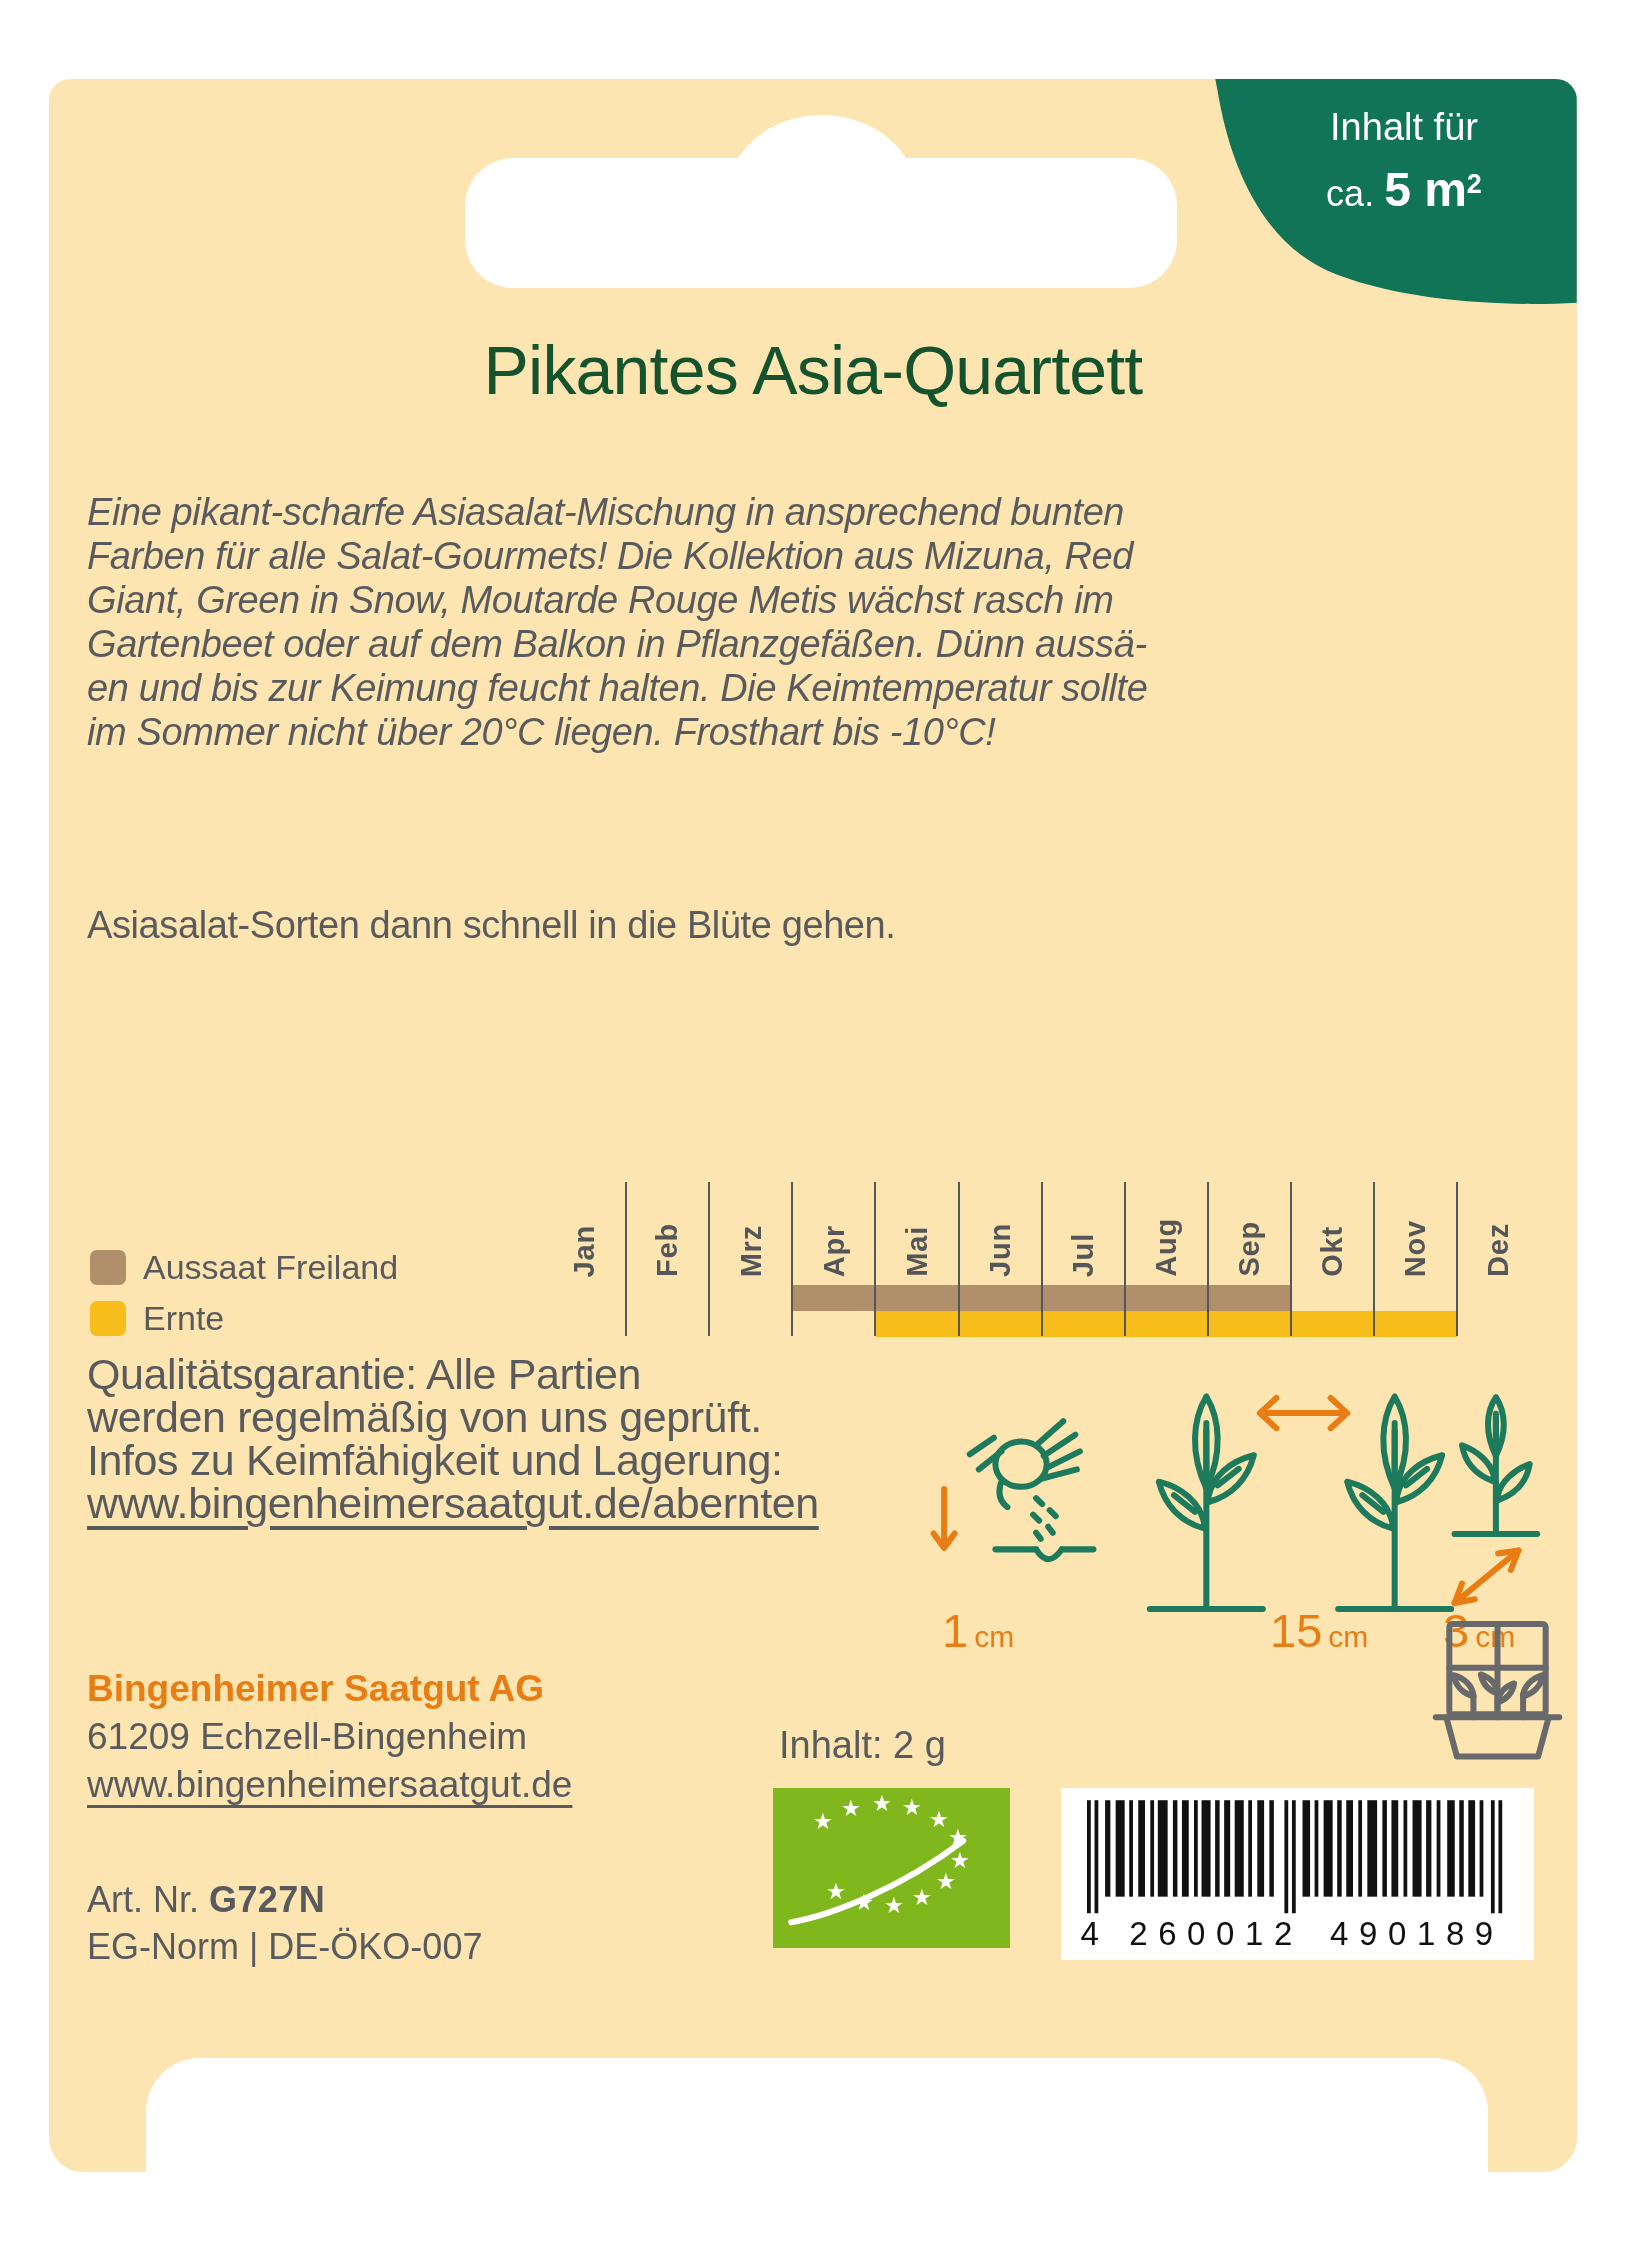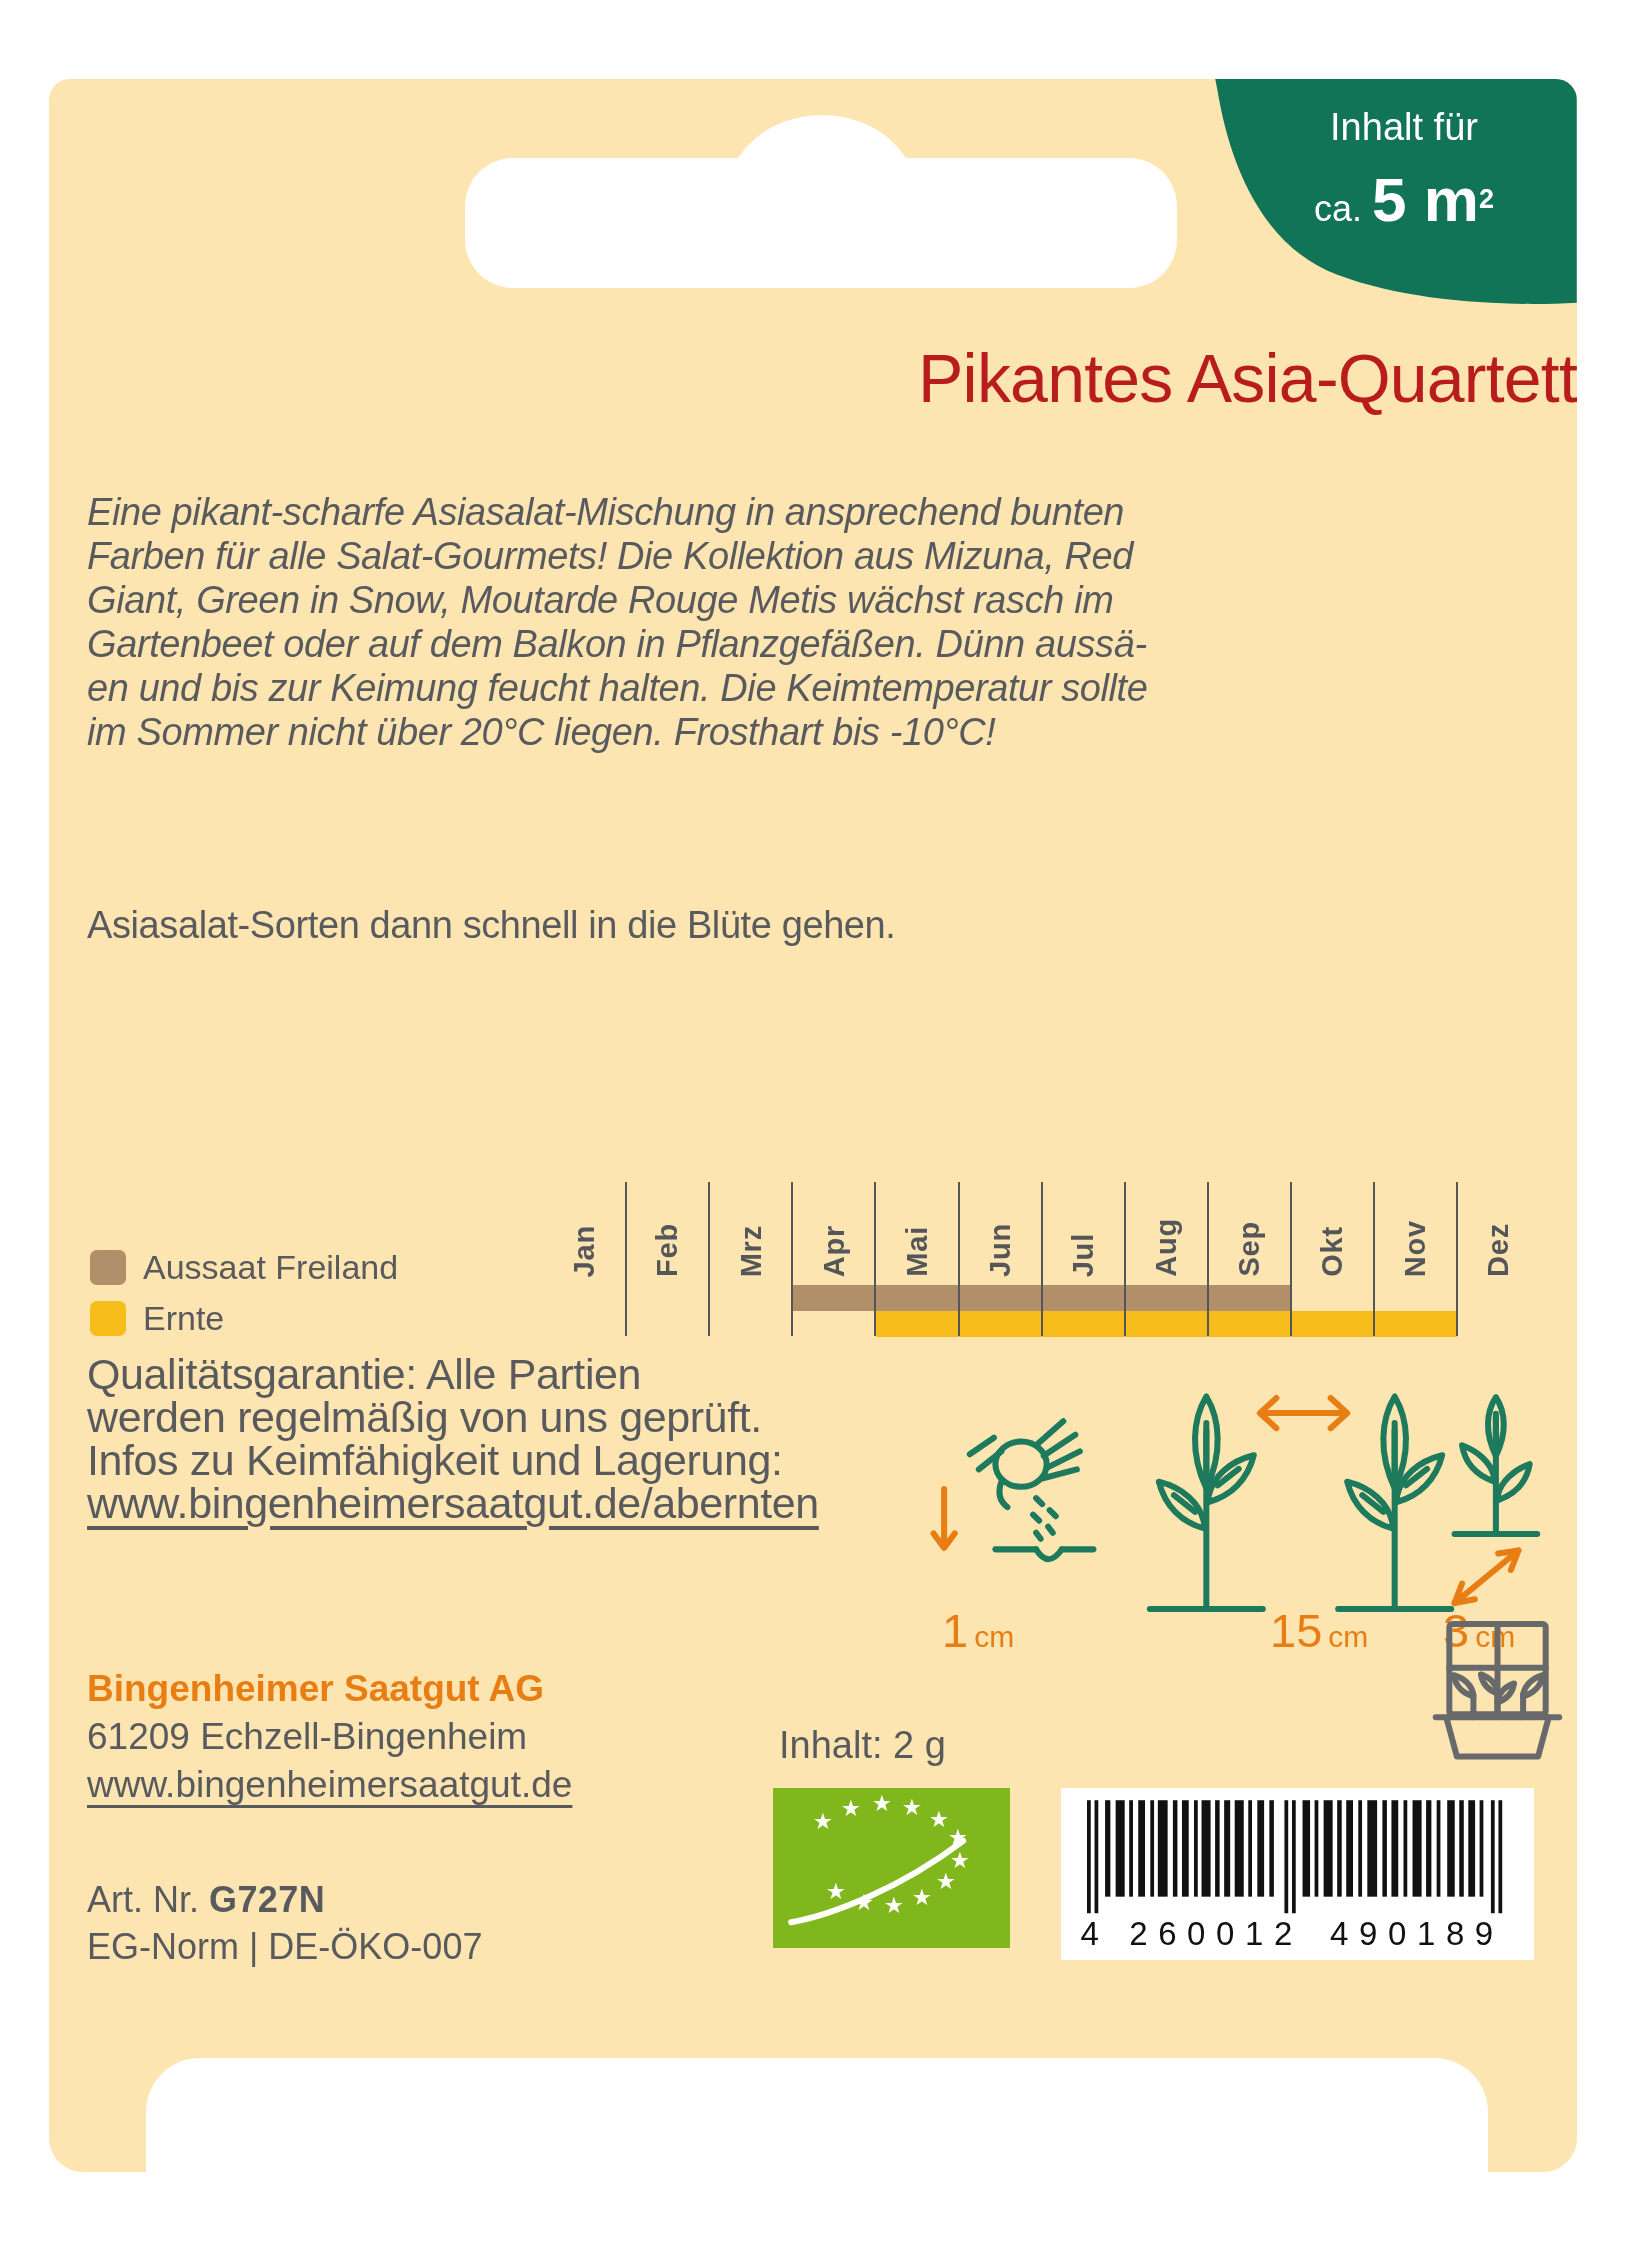--- a/index.html
+++ b/index.html
@@ -12,25 +12,25 @@
     background:#fde5b1;border-radius:21px 21px 34px 34px;overflow:hidden;
   }
   
   .tab-bump{position:absolute;left:679px;top:36px;width:188px;height:158px;background:#fff;border-radius:50%;}
   .tab-rect{position:absolute;left:416px;top:79px;width:712px;height:130px;background:#fff;border-radius:48px;}
   
   .green-corner{position:absolute;left:1166px;top:0;width:362px;height:241px;}
   .badge-text{position:absolute;left:1211px;top:21px;width:288px;text-align:center;color:#fff;line-height:1.45;}
   .badge-l1{font-size:38px;}
   .badge-l2{font-size:36px;}
-  .badge-l2 b{font-size:62px;}
+  .badge-l2 b{font-size:48px;}
   .badge-l2 sup{font-size:27px;font-weight:bold;}
   
-  .title{position:absolute;left:0;top:260px;width:100%;text-align:right;
-    font-size:68px;color:#b91c1c;letter-spacing:-0.8px;}
+  .title{position:absolute;left:0;top:252px;width:100%;text-align:center;
+    font-size:68px;color:#14532d;letter-spacing:-0.8px;}
   
   .desc{position:absolute;left:38px;top:411px;font-size:38px;line-height:44px;letter-spacing:-0.4px;white-space:nowrap;font-style:italic;}
   .tip{position:absolute;left:38px;top:824px;font-size:38px;line-height:44px;letter-spacing:-0.4px;white-space:nowrap;}
   
   .gridline{position:absolute;width:2.3px;height:154px;top:1103px;background:#55565a;}
   .month-label{position:absolute;top:1091px;height:107px;display:flex;justify-content:center;align-items:flex-end;}
   .month-label span{writing-mode:vertical-rl;transform:rotate(180deg);font-size:29px;font-weight:bold;color:#55565a;letter-spacing:0.8px;}
   .bar{position:absolute;height:26px;}
   
   .legend-row{position:absolute;left:41px;display:flex;align-items:center;gap:17px;height:36px;}

